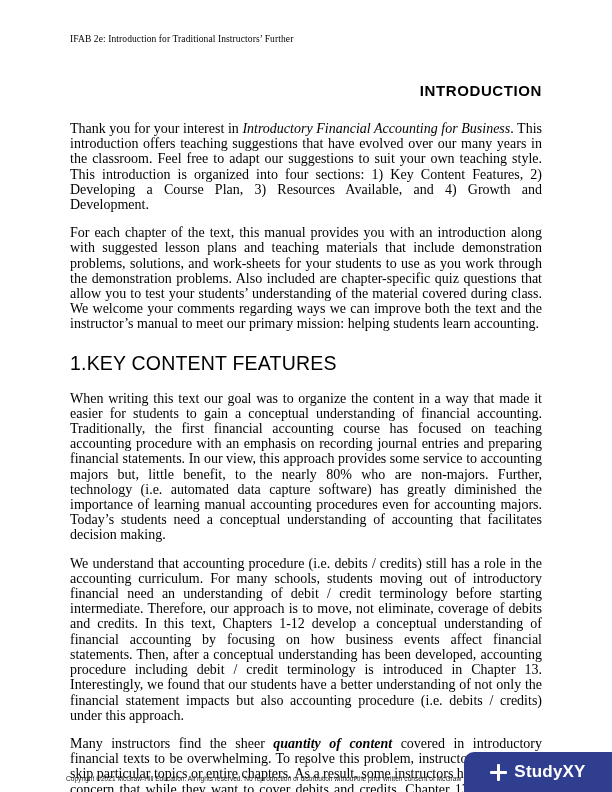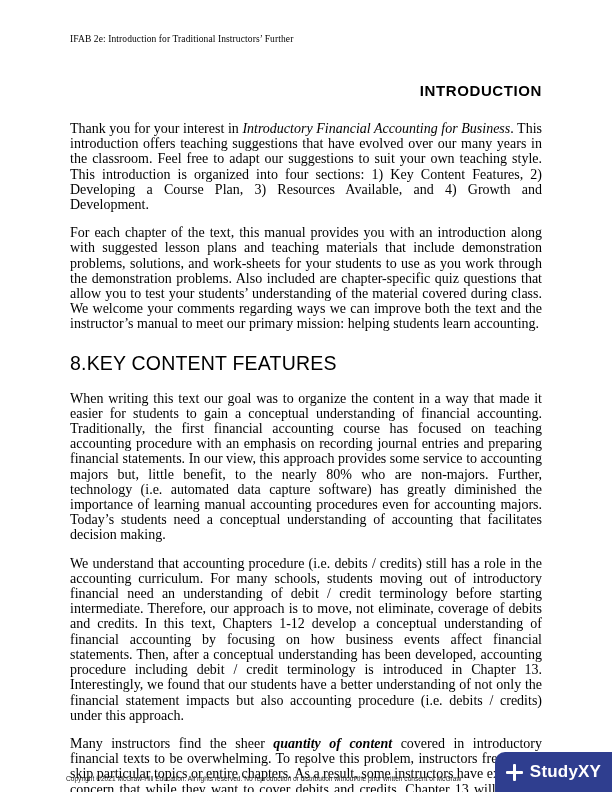--- a/index.html
+++ b/index.html
@@ -75,21 +75,21 @@
     top: 775px;
     font-family: "Liberation Sans", sans-serif;
     font-size: 6.6px;
     color: #1a1a1a;
     white-space: nowrap;
   }
   .watermark {
     position: absolute;
     right: 0px;
     bottom: 0px;
-    width: 117px;
+    width: 148px;
     height: 40px;
     background: #2f3e8f;
     border-top-left-radius: 10px;
     display: flex;
     align-items: center;
     justify-content: center;
     gap: 7px;
   }
   .watermark .wm-mark {
     width: 17px;
@@ -129,21 +129,21 @@
     <h1 class="doc-title">INTRODUCTION</h1>
 
     <p class="body-par">
       <span>Thank you for your interest in </span><span class="em-i">Introductory Financial Accounting for Business</span><span>.  This introduction offers teaching suggestions that have evolved over our many years in the classroom.  Feel free to adapt our suggestions to suit your own teaching style. This introduction is organized into four sections: 1) Key Content Features, 2) Developing a Course Plan, 3) Resources Available, and 4) Growth and Development.</span>
     </p>
 
     <p class="body-par">
       <span>For each chapter of the text, this manual provides you with an introduction along with suggested lesson plans and teaching materials that include demonstration problems, solutions, and work-sheets for your students to use as you work through the demonstration problems.  Also included are chapter-specific quiz questions that allow you to test your students’ understanding of the material covered during class.  We welcome your comments regarding ways we can improve both the text and the instructor’s manual to meet our primary mission:  helping students learn accounting.</span>
     </p>
 
-    <h2 class="section-head">8.KEY CONTENT FEATURES</h2>
+    <h2 class="section-head">1.KEY CONTENT FEATURES</h2>
 
     <p class="body-par">
       <span>When writing this text our goal was to organize the content in a way that made it easier for students to gain a conceptual understanding of financial accounting. Traditionally, the first financial accounting course has focused on teaching accounting procedure with an emphasis on recording journal entries and preparing financial statements. In our view, this approach provides some service to accounting majors but, little benefit, to the nearly 80% who are non-majors. Further, technology (i.e. automated data capture software) has greatly diminished the importance of learning manual accounting procedures even for accounting majors. Today’s students need a conceptual understanding of accounting that facilitates decision making.</span>
     </p>
 
     <p class="body-par">
       <span>We understand that accounting procedure (i.e. debits / credits) still has a role in the accounting curriculum.  For many schools, students moving out of introductory financial need an understanding of debit / credit terminology before starting intermediate. Therefore, our approach is to move, not eliminate, coverage of debits and credits. In this text, Chapters 1-12 develop a conceptual understanding of financial accounting by focusing on how business events affect financial statements. Then, after a conceptual understanding has been developed, accounting procedure including debit / credit terminology is introduced in Chapter 13. Interestingly, we found that our students have a better understanding of not only the financial statement impacts but also accounting procedure (i.e. debits / credits) under this approach.</span>
     </p>
 
     <p class="body-par">

